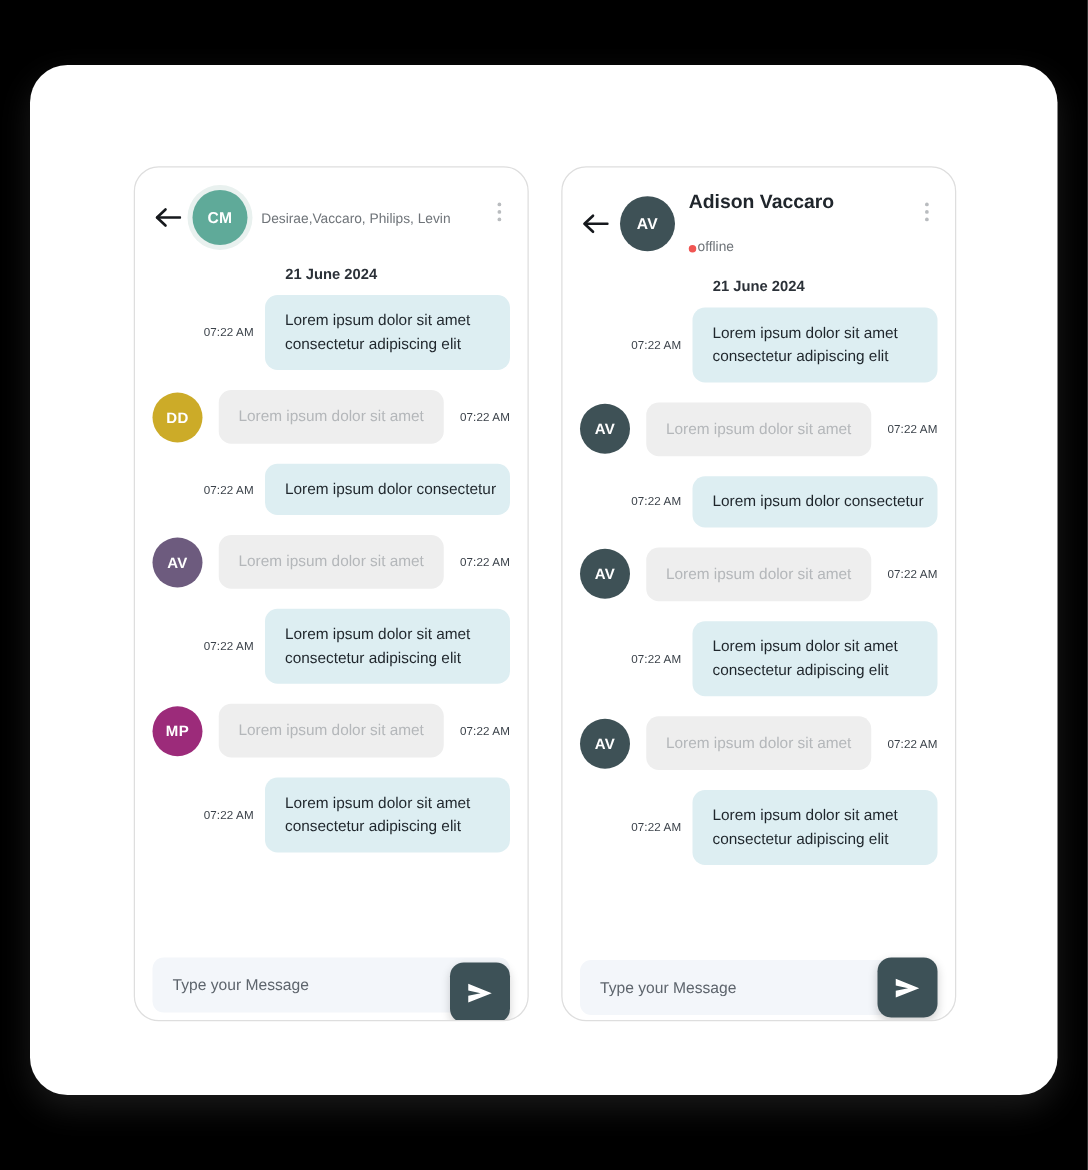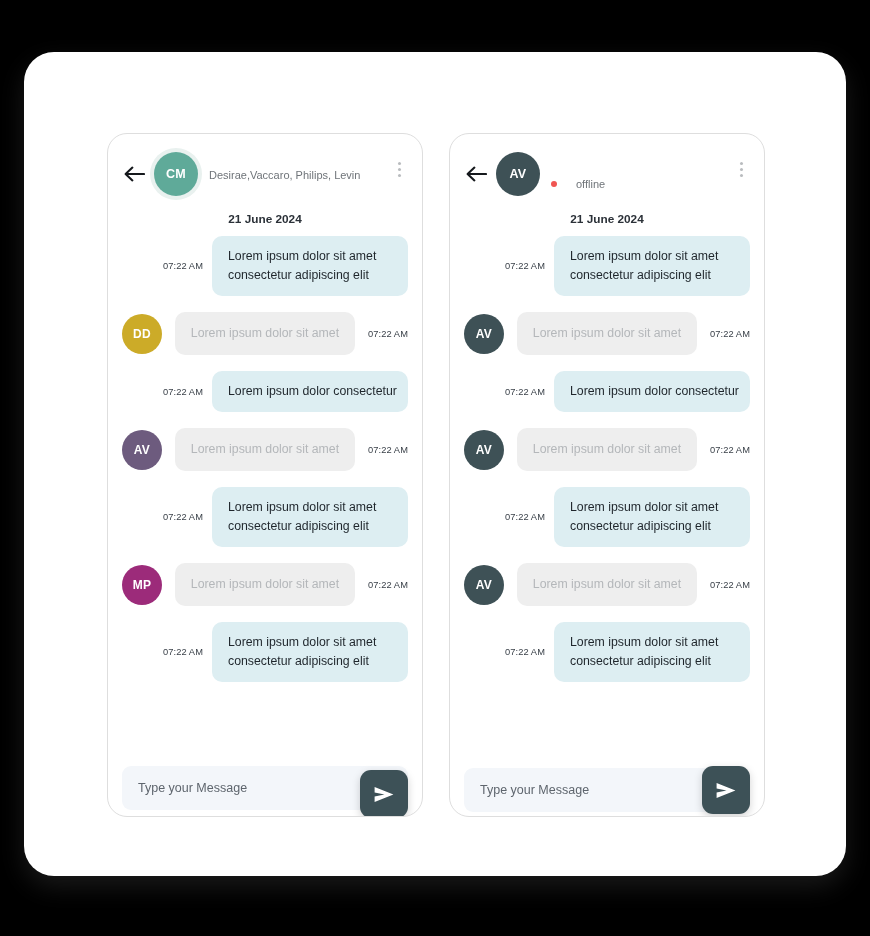--- a/index.html
+++ b/index.html
@@ -110,21 +110,21 @@
     font-size: 11px;
     color: #6f7479;
     line-height: 1.3;
     margin-top: 2px;
     white-space: nowrap;
   }
 
   .header-sub.status {
     display: flex;
     align-items: center;
-    gap: 19px;
+    gap: 1px;
     margin-top: 20px;
   }
   .status-dot {
     width: 6px;
     height: 6px;
     border-radius: 50%;
     background: #f05552;
     flex: 0 0 auto;
   }
 
@@ -334,20 +334,21 @@
         <div class="panel right">
           <div class="panel-header">
             <div class="back-icon">
               <svg width="21" height="16" viewBox="0 0 21 16" fill="none">
                 <path d="M20 8H2" stroke="#16191d" stroke-width="2.1" stroke-linecap="round"></path>
                 <path d="M8.4 1.6L1.6 8l6.8 6.4" stroke="#16191d" stroke-width="2.1" stroke-linecap="round" stroke-linejoin="round"></path>
               </svg>
             </div>
             <div class="header-avatar" style="background: rgb(62, 81, 86);">AV</div>
             <div class="header-text">
+              <div class="header-title">Adison Vaccaro</div>
               <div class="header-sub status">
                 <span class="status-dot" style="background: rgb(240, 85, 82);"></span>
                 <span>offline</span>
               </div>
             </div>
             <div class="kebab-icon">
               <i></i>
               <i></i>
               <i></i>
             </div>

